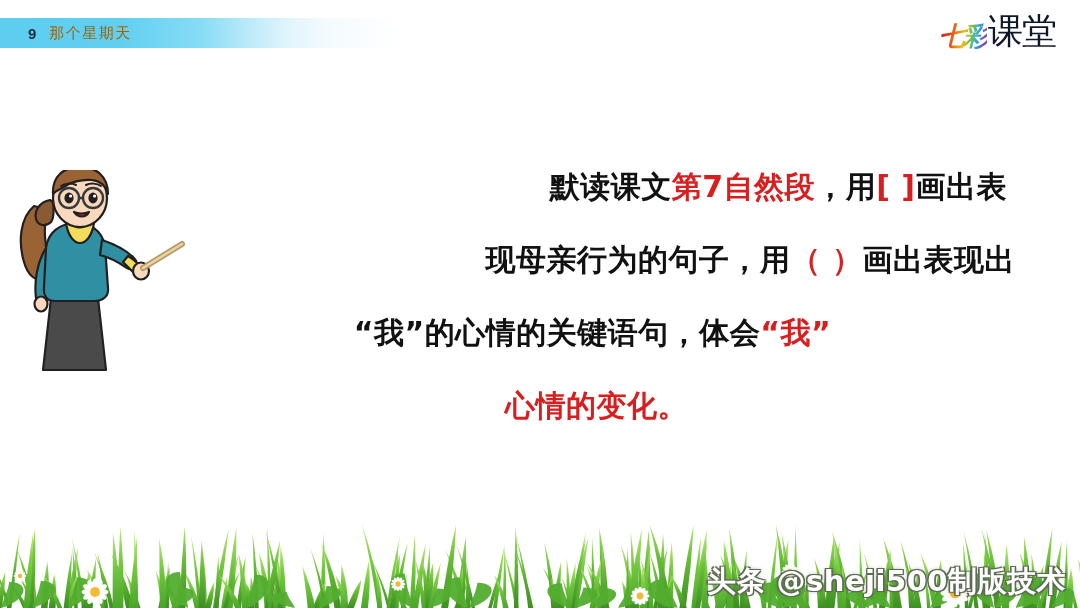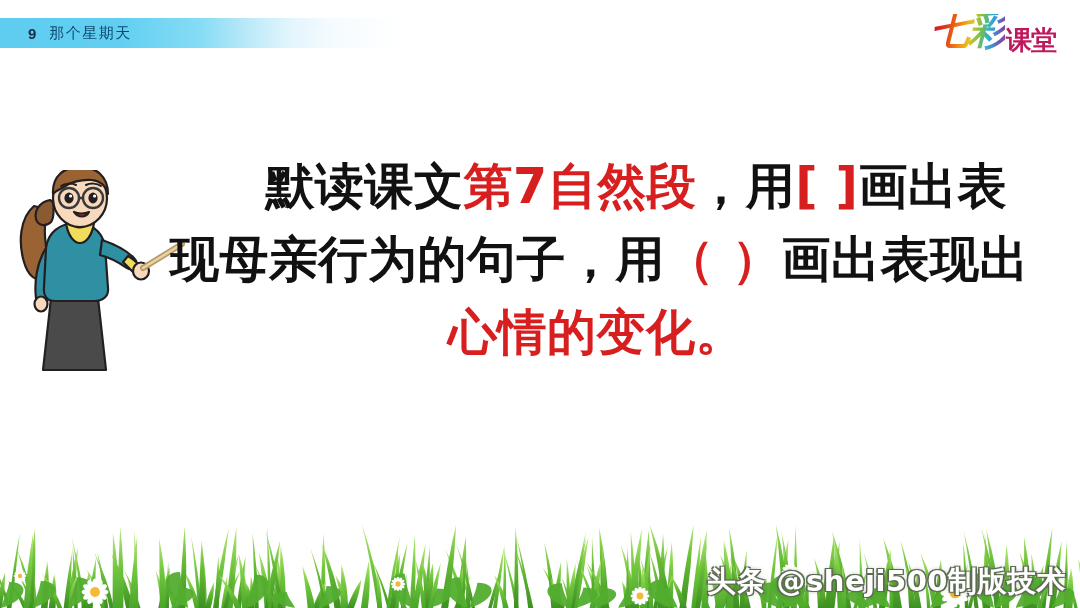--- a/index.html
+++ b/index.html
@@ -52,59 +52,59 @@
     white-space: nowrap;
   }
   #lesson-number {
     font-size: 15px;
     font-weight: bold;
     color: #1a2b44;
     font-family: "Liberation Sans", sans-serif;
   }
   #lesson-title {
     font-size: 15px;
-    color: #0c4a6e;
+    color: #a16207;
     font-family: "Liberation Sans", "DejaVu Sans", sans-serif;
     letter-spacing: 1.5px;
   }
 
   
   #logo {
     position: absolute;
     right: 24px;
     top: 14px;
     display: flex;
     align-items: flex-end;
     gap: 1px;
     white-space: nowrap;
   }
   #logo-qicai {
-    font-size: 39px;
+    font-size: 26px;
     font-weight: bold;
     font-style: italic;
-    font-family: Liberation Mono, monospace;
+    font-family: Liberation Sans, sans-serif;
     background: linear-gradient(100deg,
                 #c8102e 0%,
                 #e03a1a 22%,
                 #f08a12 40%,
                 #e8c020 52%,
                 #7ec242 64%,
                 #2aa9e0 78%,
                 #7b4ea8 92%);
     -webkit-background-clip: text;
     background-clip: text;
     color: transparent;
     -webkit-text-fill-color: transparent;
     letter-spacing: -2px;
     line-height: 1;
   }
   #logo-ketang {
-    font-size: 26px;
-    font-weight: bold;
-    color: #be185d;
+    font-size: 35px;
+    font-weight: normal;
+    color: #0f172a;
     font-family: "DejaVu Sans", sans-serif;
     line-height: 1;
     letter-spacing: -1px;
   }
 
   
   #teacher {
     position: absolute;
     left: 10px;
     top: 170px;
@@ -115,21 +115,21 @@
   
   #instruction {
     position: absolute;
     left: 170px;
     top: 150px;
     width: 845px;
     text-align: center;
   }
   .text-line {
     font-family: "DejaVu Sans", "Liberation Sans", sans-serif;
-    font-size: 49px;
+    font-size: 30px;
     font-weight: bold;
     line-height: 73px;
     color: #111111;
     white-space: nowrap;
     letter-spacing: 0.5px;
   }
   .text-line.line-1 { text-align: right; padding-right: 8px; }
   .text-line.line-2 { text-align: right; }
   .text-line.line-3 { text-align: center; }
   .text-line.line-4 { text-align: center; padding-left: 8px; }
@@ -228,20 +228,21 @@
 
         <path d="M133 98 L172 74" stroke="#b99a63" stroke-width="6" stroke-linecap="round" fill="none"></path>
         <path d="M133 98 L172 74" stroke="#e6d2a8" stroke-width="2.6" stroke-linecap="round" fill="none"></path>
       </g>
     </svg>
   </div>
 
   <div id="instruction">
     <div class="text-line line-1"><span class="seg-black">默读课文</span><span class="seg-red">第7自然段</span><span class="seg-black">，用</span><span class="seg-red">[ ]</span><span class="seg-black">画出表</span></div>
     <div class="text-line line-2"><span class="seg-black">现母亲行为的句子，用</span><span class="seg-red">（ ）</span><span class="seg-black">画出表现出</span></div>
+    <div class="text-line line-3"><span class="seg-black">“我”的心情的关键语句，体会</span><span class="seg-red">“我”</span></div>
     <div class="text-line line-4"><span class="seg-red">心情的变化。</span></div>
   </div>
 
   <div id="grass">
     <svg viewBox="0 0 1080 98" width="1080" height="98" preserveAspectRatio="none" xmlns="http://www.w3.org/2000/svg">
       <defs>
         <linearGradient id="gblade" x1="0" y1="1" x2="0" y2="0">
           <stop offset="0%" stop-color="#4aa52a"></stop>
           <stop offset="55%" stop-color="#74c83f"></stop>
           <stop offset="100%" stop-color="#b9e87a"></stop>

